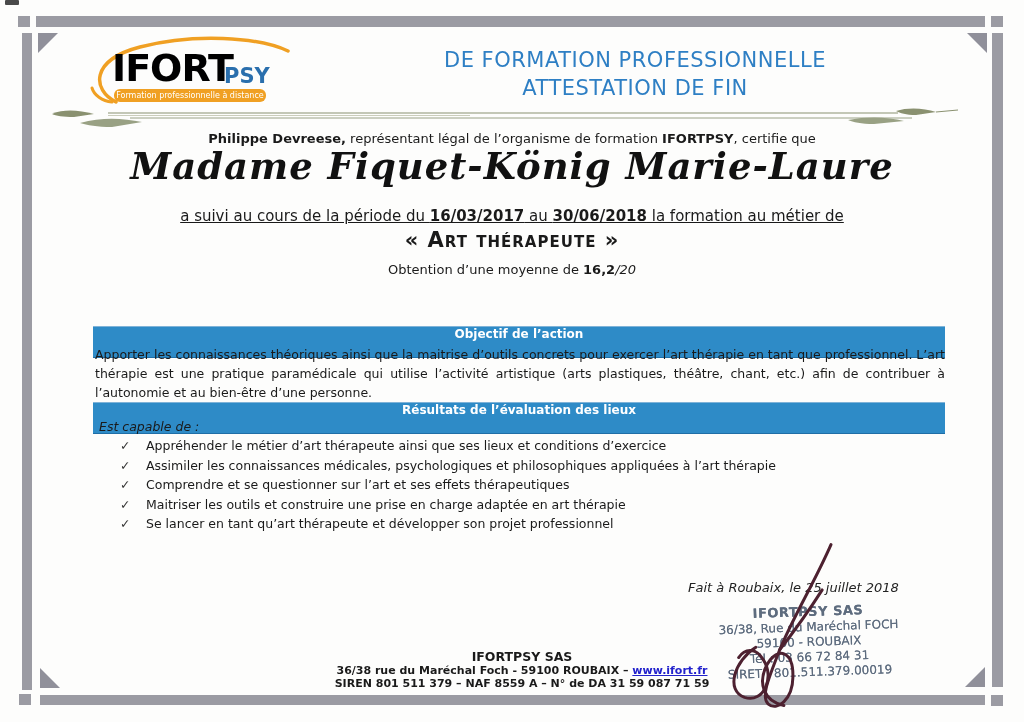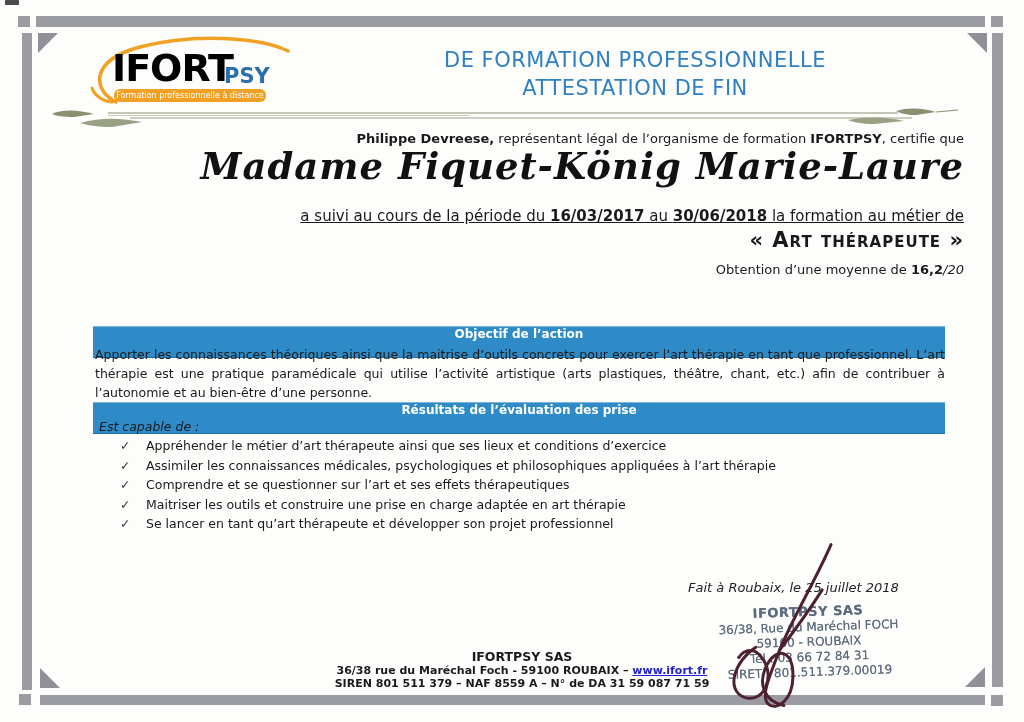--- a/index.html
+++ b/index.html
@@ -31,21 +31,21 @@
   .logo { position:absolute; left:90px; top:36px; width:205px; height:72px; }
   .logo-swoosh { position:absolute; left:-8px; top:-4px; }
   .logo-main { position:absolute; left:22px; top:10px; font-size:38px; font-weight:bold; color:#000000; letter-spacing:-1px; }
   .logo-sub  { position:absolute; left:134px; top:28px; font-size:21px; font-weight:bold; color:#2a6fad; }
   .logo-tag  { position:absolute; left:24px; top:53px; width:152px; height:13px; background:#f0a023;
                border-radius:6px; color:#fff; font-size:8px; line-height:13px; text-align:center; white-space:nowrap; }
   .doc-title { position:absolute; left:420px; top:46px; width:430px; text-align:center;
                color:#2e7fc4; font-size:21px; line-height:28px; letter-spacing:0.5px; }
   .divider { position:absolute; left:50px; top:104px; }
   
-  .center-line { position:absolute; left:60px; width:904px; text-align:right; }
+  .center-line { position:absolute; left:60px; width:904px; text-align:center; }
   .certify { top:131px; font-size:13px; }
   .recipient { top:144px; font-family:"DejaVu Serif","Liberation Serif",serif;
                font-style:italic; font-weight:bold; font-size:37px; letter-spacing:1px; color:#111; }
   .period { top:207px; font-size:15px;text-decoration:underline; }
   .profession { top:228px; font-size:21px; font-weight:bold; font-variant:small-caps; letter-spacing:1px; }
   .grade { top:262px; font-size:13px; }
   .b { font-weight:bold; }
   .i { font-style:italic; }
   .banner { position:absolute; left:93px; width:852px; height:32px; background:#2e8bc7;
             border-top:1px solid #7fb3d8; border-bottom:1px solid #1f6ea6;
@@ -130,21 +130,21 @@
 
   <div class="center-line profession">« Art thérapeute »</div>
 
   <div class="center-line grade">
     <span>Obtention d’une moyenne de </span><span class="b">16,2</span><span class="i">/20</span>
   </div>
 
   <div class="banner banner-1">Objectif de l’action</div>
   <div class="objective-text">Apporter les connaissances théoriques ainsi que la maitrise d’outils concrets pour exercer l’art thérapie en tant que professionnel. L’art thérapie est une pratique paramédicale qui utilise l’activité artistique (arts plastiques, théâtre, chant, etc.) afin de contribuer à l’autonomie et au bien-être d’une personne.</div>
 
-  <div class="banner banner-2">Résultats de l’évaluation des prise</div>
+  <div class="banner banner-2">Résultats de l’évaluation des lieux</div>
   <div class="capable">Est capable de :</div>
   <div class="checklist">
     <div class="li">
         <span class="check">✓</span>
         <span>Appréhender le métier d’art thérapeute ainsi que ses lieux et conditions d’exercice</span>
       </div>
     <div class="li">
         <span class="check">✓</span>
         <span>Assimiler les connaissances médicales, psychologiques et philosophiques appliquées à l’art thérapie</span>
       </div>

